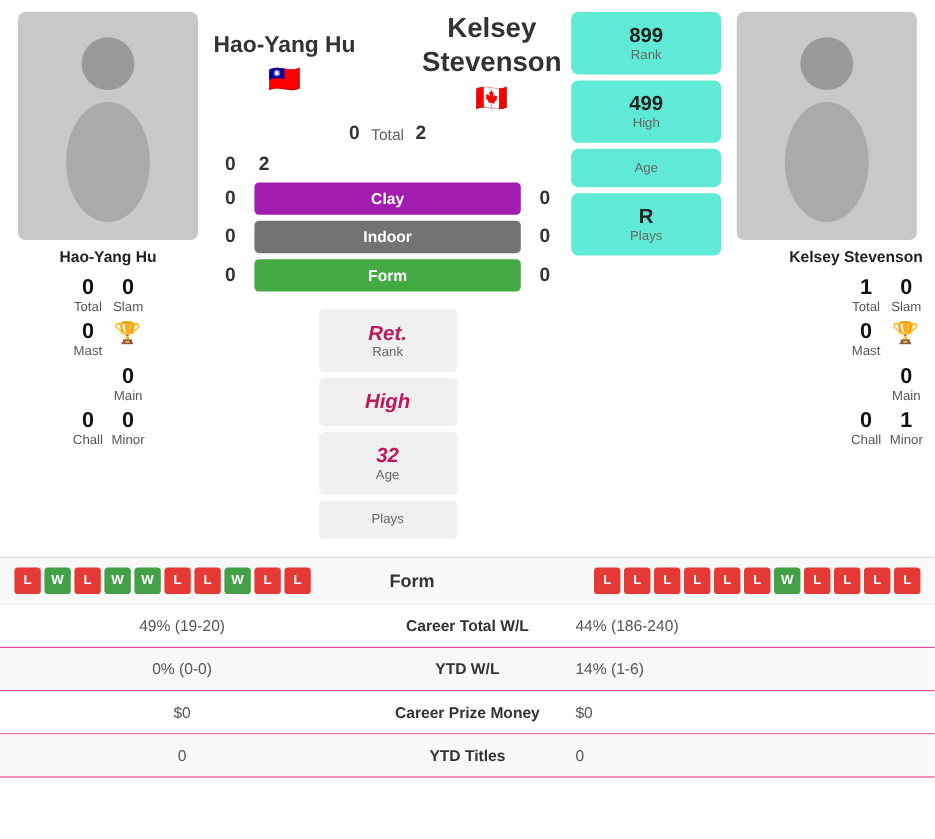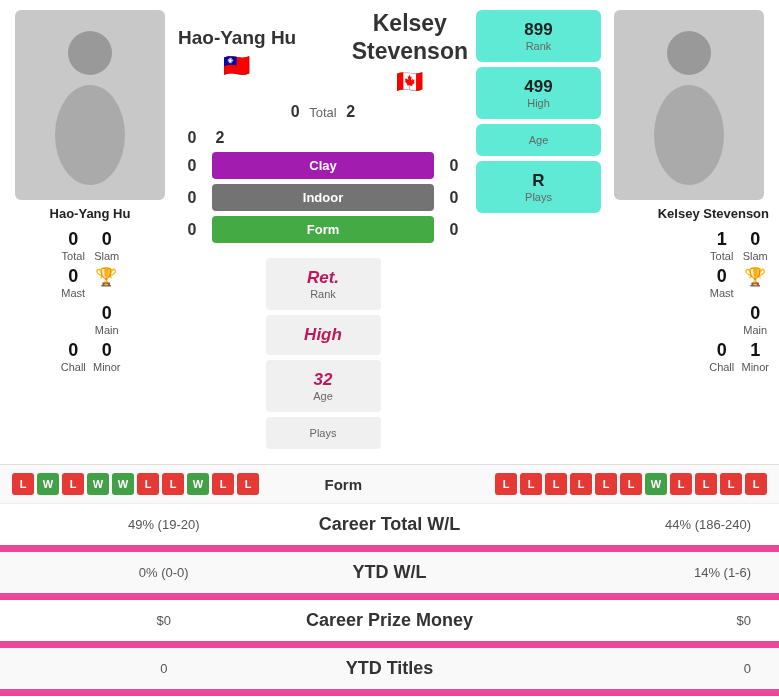--- a/index.html
+++ b/index.html
@@ -131,47 +131,47 @@
       font-size: 11px;
       color: #fff;
     }
 
     .badge-l { background: #e53935; }
     .badge-w { background: #43a047; }
 
     .stat-row {
       display: flex;
       align-items: center;
-      padding: 10px 28px;
-      border-bottom: 7px solid #ec4899;
+      padding: 10px 4px;
+      border-bottom: 1px solid #ec4899;
     }
 
     .stat-row:nth-child(even) {
       background: #f9f9f9;
     }
 
     .stat-row-left {
       flex: 1;
       text-align: center;
       color: #555;
       font-size: 13px;
     }
 
     .stat-row-center {
       width: 180px;
       text-align: center;
       font-weight: bold;
-      font-size: 18px;
+      font-size: 13px;
       color: #333;
       flex-shrink: 0;
     }
 
     .stat-row-right {
       flex: 1;
-      text-align: right;
+      text-align: left;
       color: #555;
       font-size: 13px;
     }
 
     
     .comparison-top {
       display: flex;
       width: 100%;
       padding: 10px;
       gap: 8px;

